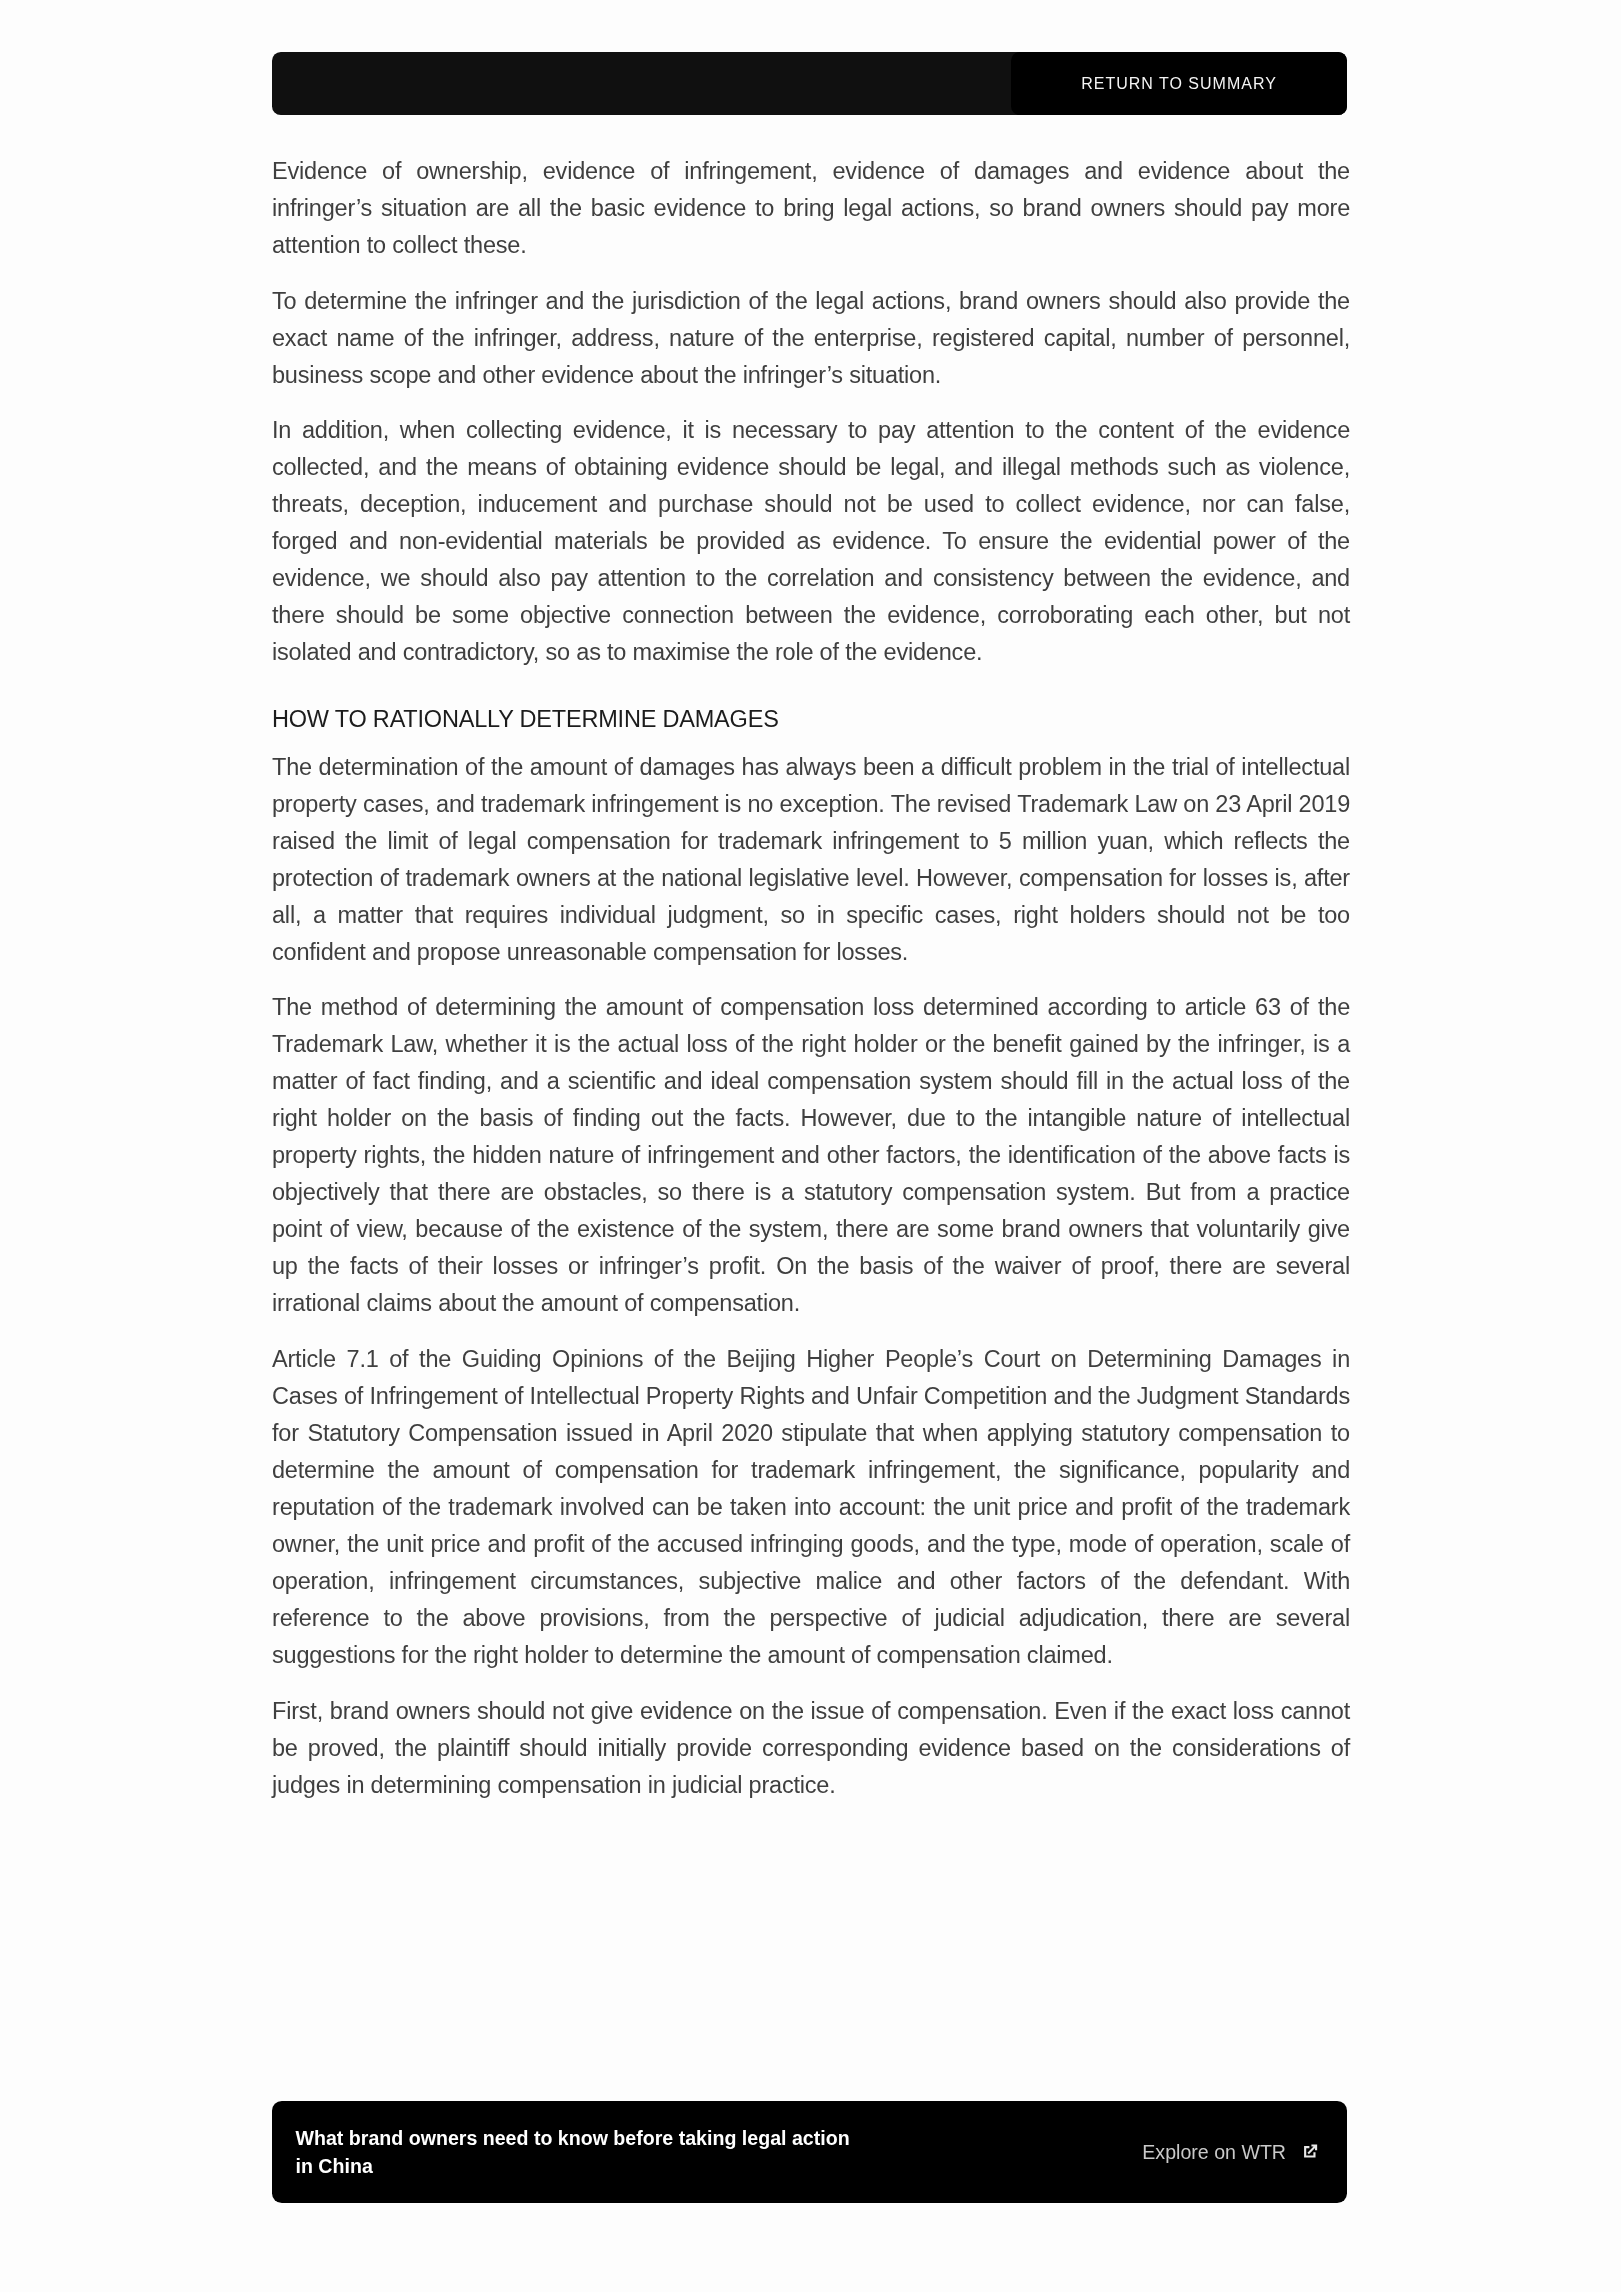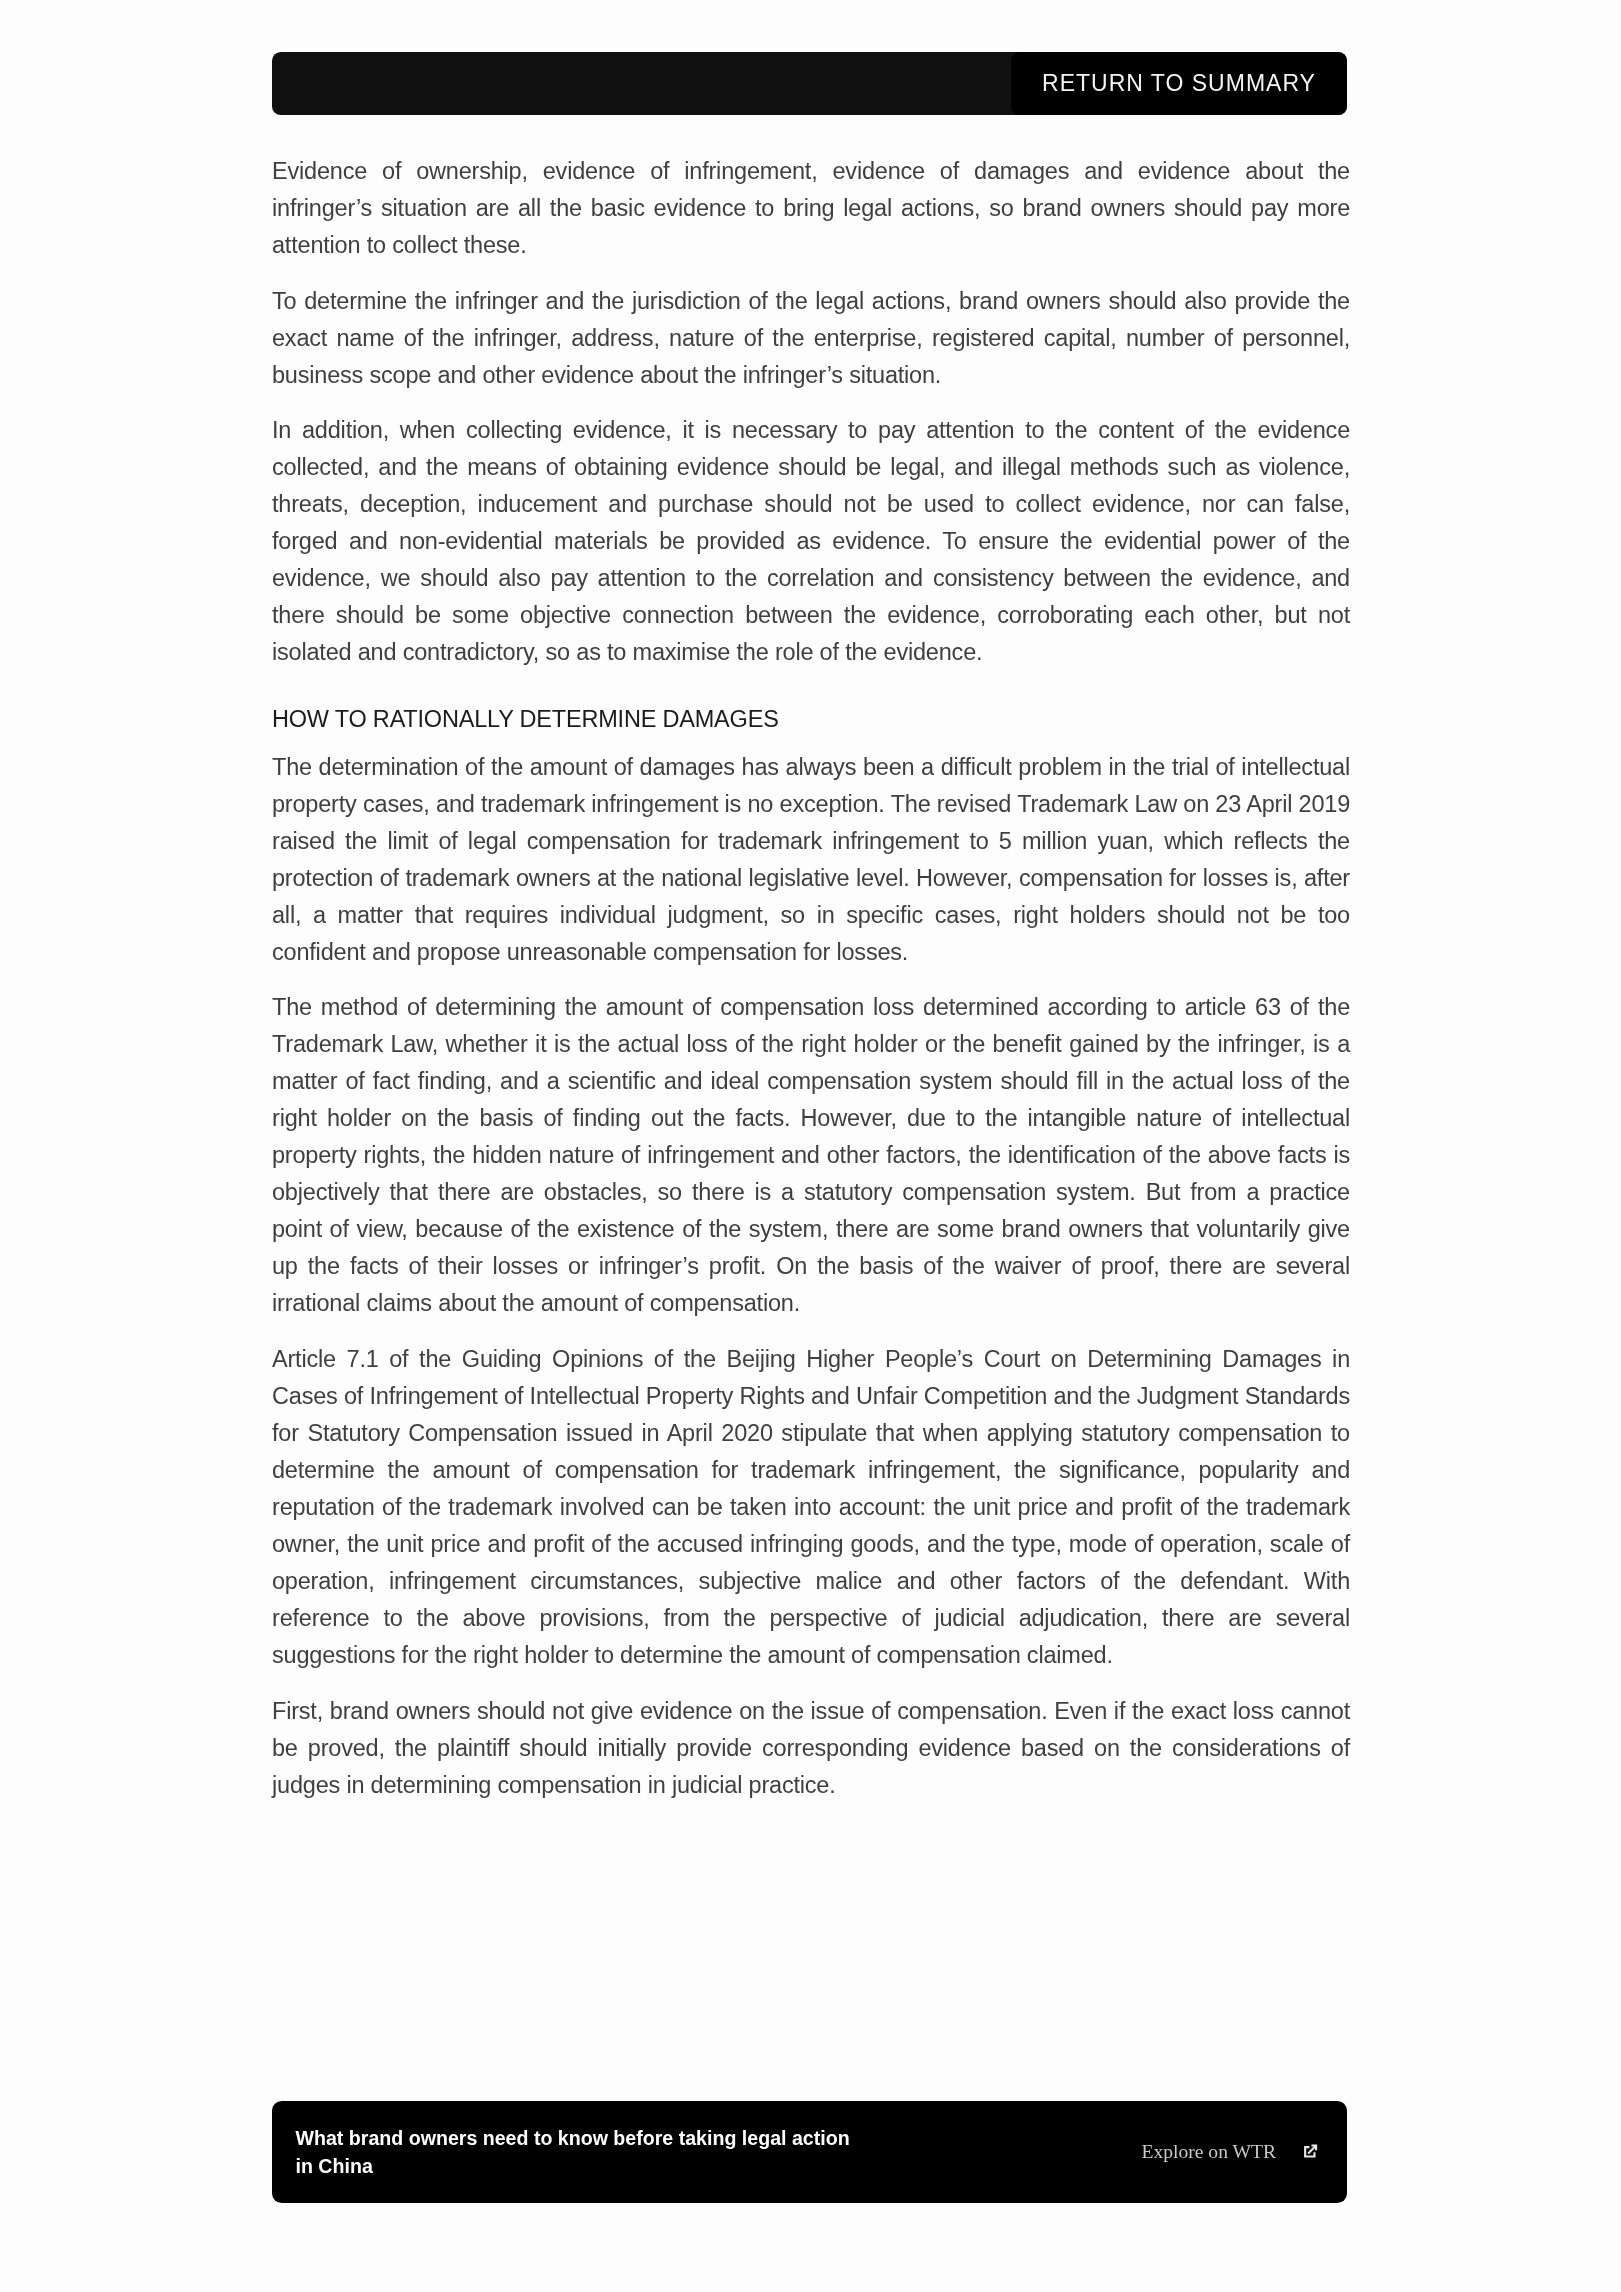--- a/index.html
+++ b/index.html
@@ -34,21 +34,21 @@
   .topbar .return-btn{
     position:absolute;
     right:0; top:0;
     width:336px; height:100%;
     background:var(--button-bg);
     border-radius:8.8px;
     display:flex;
     align-items:center;
     justify-content:center;
     color:var(--bar-text);
-    font-size:23px;
+    font-size:16px;
     letter-spacing:1px;
     cursor:pointer;
     white-space:nowrap;
   }
   
   .article{
     position:absolute;
     left:272px; top:153px;
     width:1078px;
   }
@@ -83,26 +83,25 @@
   }
   .footbar .foot-title{
     color:#ffffff;
     font-size:19.6px;
     line-height:28px;
     font-weight:bold;
   }
   .footbar .foot-link{
     display:flex;
     align-items:center;
-    gap:24px;
+    gap:14px;
     color:var(--footer-link);
     font-size:19.6px;
     cursor:pointer;
     white-space:nowrap;
-    font-family:Liberation Serif, serif;
   }
   .footbar .foot-link svg{
     width:19.6px; height:19.6px;
     display:block;
     fill:#e8e8e8;
   }
 </style>
 </head>
 <body>
 

